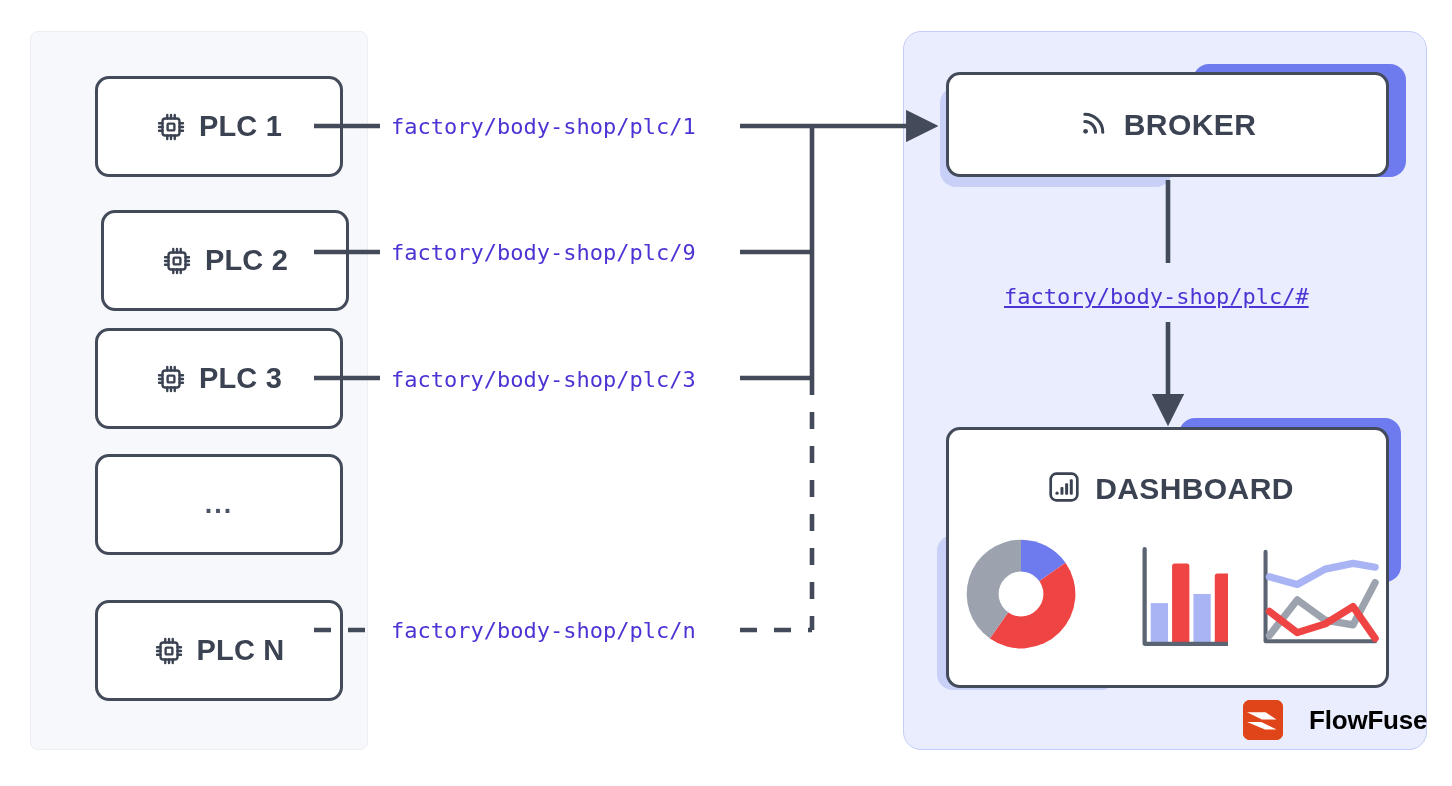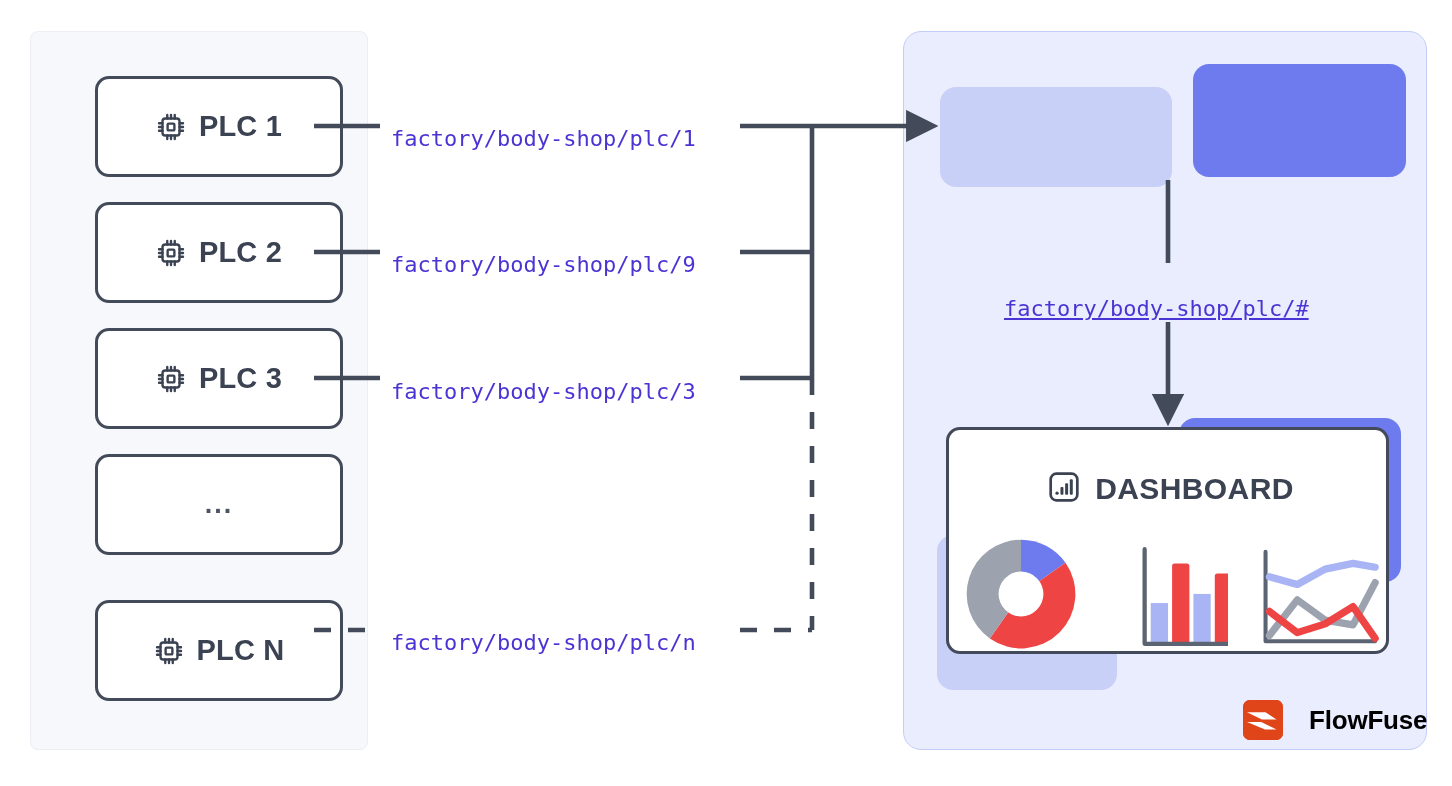--- a/index.html
+++ b/index.html
@@ -58,32 +58,32 @@
 
   
   #broker-shadow-back{left:1193px;top:64px;width:213px;height:113px;}
   #broker-shadow-front{left:940px;top:87px;width:232px;height:100px;}
   #broker-card{left:946px;top:72px;width:443px;height:105px;
     display:flex;align-items:center;justify-content:center;}
 
   
   #dash-shadow-back{left:1179px;top:418px;width:222px;height:164px;}
   #dash-shadow-front{left:937px;top:535px;width:180px;height:155px;}
-  #dash-card{left:946px;top:427px;width:443px;height:227px;}
+  #dash-card{left:946px;top:427px;width:443px;height:261px;}
   #dash-head{position:absolute;left:0;top:40px;width:443px;}
   .dash-charts{
     position:absolute;left:0;top:107px;width:443px;height:120px;
     display:flex;align-items:flex-end;justify-content:space-around;
   }
 
   
   .topic{
     position:absolute;
     font-family:"DejaVu Sans Mono", monospace;
-    font-size:22px;color:#4b34d4;white-space:nowrap;line-height:1;margin-top:12px;
+    font-size:22px;color:#4b34d4;white-space:nowrap;line-height:1;
   }
 
   
   .flowfuse{
     position:absolute;left:1243px;top:700px;
     display:flex;align-items:center;gap:26px;
   }
   .ff-mark{width:40px;height:40px;border-radius:7px;background:#e0451a;display:block;}
   .ff-name{font-size:26px;font-weight:bold;color:#000000;letter-spacing:-.2px;line-height:1;}
 
@@ -100,21 +100,21 @@
       <span class="chip-icon">
         <svg viewBox="0 0 24 24" width="30" height="30" fill="none" stroke="#3b4252" stroke-width="1.9" stroke-linecap="round">
           <rect x="5.2" y="5.2" width="13.6" height="13.6" rx="2.2"></rect>
           <rect x="9.3" y="9.3" width="5.4" height="5.4" rx="0.8"></rect>
           <path d="M9 2.4v2.8M12 2.4v2.8M15 2.4v2.8M9 18.8v2.8M12 18.8v2.8M15 18.8v2.8M2.4 9h2.8M2.4 12h2.8M2.4 15h2.8M18.8 9h2.8M18.8 12h2.8M18.8 15h2.8"></path>
         </svg>
       </span>
       <span class="plc-label">PLC 1</span>
     </div>
 
-    <div class="plc-box" style="top:170px;">
+    <div class="plc-box" style="top:178px;margin-left:6px;">
       <span class="chip-icon">
         <svg viewBox="0 0 24 24" width="30" height="30" fill="none" stroke="#3b4252" stroke-width="1.9" stroke-linecap="round">
           <rect x="5.2" y="5.2" width="13.6" height="13.6" rx="2.2"></rect>
           <rect x="9.3" y="9.3" width="5.4" height="5.4" rx="0.8"></rect>
           <path d="M9 2.4v2.8M12 2.4v2.8M15 2.4v2.8M9 18.8v2.8M12 18.8v2.8M15 18.8v2.8M2.4 9h2.8M2.4 12h2.8M2.4 15h2.8M18.8 9h2.8M18.8 12h2.8M18.8 15h2.8"></path>
         </svg>
       </span>
       <span class="plc-label">PLC 2</span>
     </div>
 
@@ -144,20 +144,32 @@
       <span class="plc-label">PLC N</span>
     </div>
 
   </div>
 
   <div class="cloud-panel"></div>
 
   <div class="shadow-back" id="broker-shadow-back"></div>
   <div class="shadow-front" id="broker-shadow-front"></div>
 
+  <div class="card" id="broker-card">
+    <div class="card-title-row">
+      <span>
+        <svg viewBox="0 0 24 24" width="31" height="31" fill="none" stroke="#3b4252" stroke-width="2.4" stroke-linecap="round">
+          <path d="M4.5 11.2a8.3 8.3 0 0 1 8.3 8.3"></path>
+          <path d="M4.5 5.6a13.9 13.9 0 0 1 13.9 13.9"></path>
+          <circle cx="5.1" cy="18.8" r="1.85" fill="#3b4252" stroke="none"></circle>
+        </svg>
+      </span>
+      <span class="card-title">BROKER</span>
+    </div>
+  </div>
 
   <div class="shadow-back" id="dash-shadow-back"></div>
   <div class="shadow-front" id="dash-shadow-front"></div>
 
   <div class="card" id="dash-card">
     <div id="dash-head" class="card-title-row">
       <span>
         <svg viewBox="0 0 24 24" width="34" height="34" fill="none">
           <rect x="2.6" y="2.6" width="18.8" height="18.8" rx="4" stroke="#3b4252" stroke-width="1.9"></rect>
           <circle cx="7.1" cy="16.4" r="1.15" fill="#3b4252"></circle>

